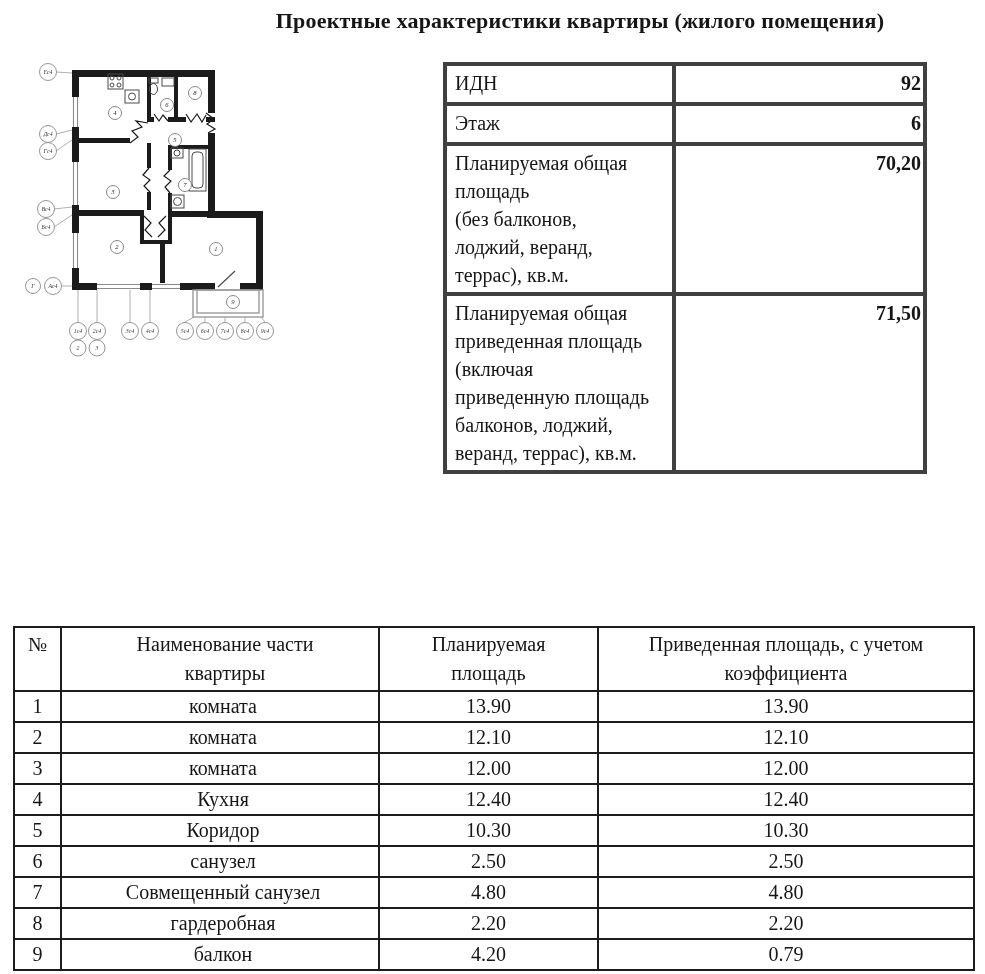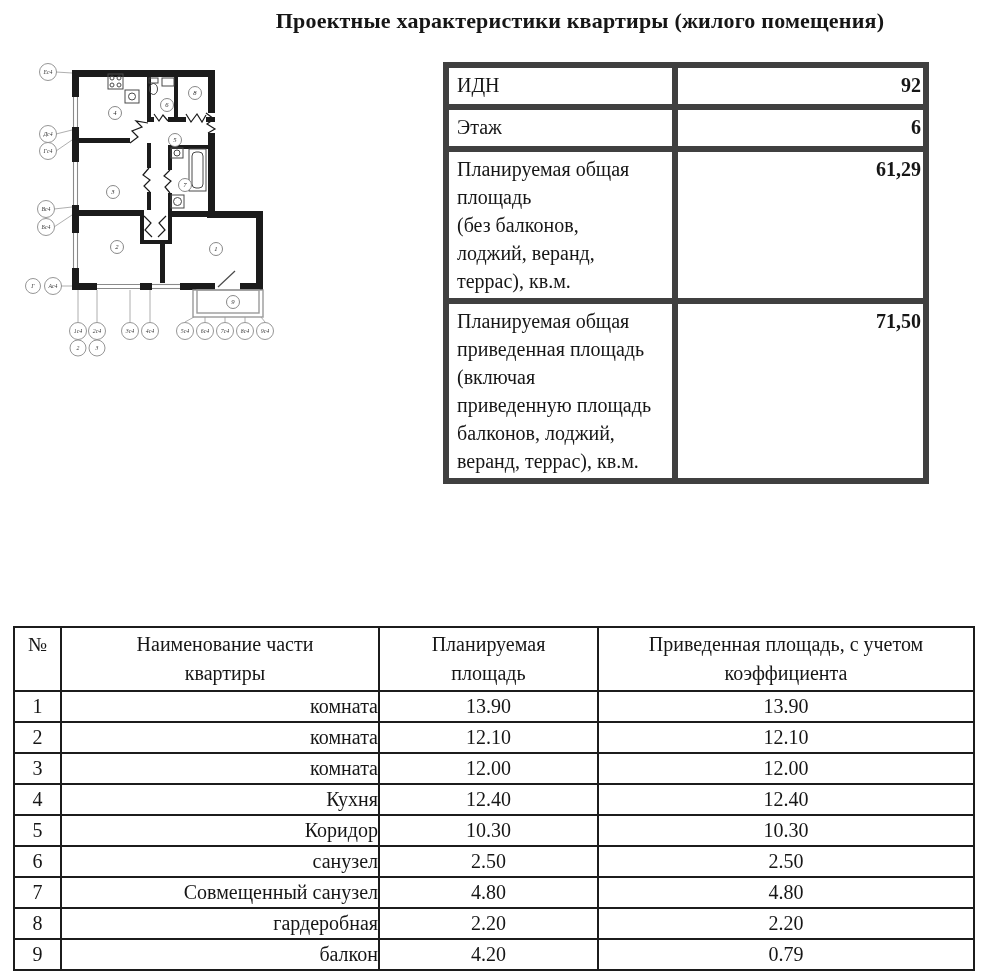--- a/index.html
+++ b/index.html
@@ -15,42 +15,42 @@
   
   .plan { position:absolute; left:22px; top:50px; width:272px; height:314px; }
   .axis-text { font-family:"Liberation Serif",serif; font-style:italic; font-size:5.8px; fill:#3a3a3a; text-anchor:middle; }
   .room-text { font-family:"Liberation Serif",serif; font-style:italic; font-size:6.6px; fill:#2a2a2a; text-anchor:middle; }
   
   .info-table {
     position:absolute; left:443px; top:62px; width:480px;
     border-collapse:collapse; table-layout:fixed;
   }
   .info-table td {
-    border:6px solid #404040; font-size:20px; line-height:28px;
+    border:4px solid #404040; font-size:20px; line-height:28px;
     vertical-align:top; padding:3px 2px 3px 8px;
   }
   .info-table td.lbl { white-space:pre-line; }
   .info-table td.val { text-align:right; font-weight:bold; white-space:pre-line; padding-left:2px; padding-right:2px; }
   .info-table tr.r-s td { height:30px; }
   .info-table tr.r-b1 td { height:140px; }
   .info-table tr.r-b2 td { height:164px; }
   .info-table tr.r-b3 td { height:54px; }
   
   .rooms-table {
     position:absolute; left:13px; top:626px; width:960px;
     border-collapse:collapse; table-layout:fixed;
   }
   .rooms-table th, .rooms-table td { border:2px solid #1c1c1c; font-size:20px; font-weight:normal; }
   .rooms-table thead th {
     height:54px; vertical-align:top; line-height:29px; white-space:pre-line;
     text-align:center; padding:2px 0;
   }
   .rooms-table thead th.name { text-align:center; padding-left:10px; }
   .rooms-table tbody td { height:25px; line-height:25px; text-align:center; padding:2px 0; }
-  .rooms-table tbody td.name { text-align:right; padding-left:6px; }
+  .rooms-table tbody td.name { text-align:center; padding-left:6px; }
 </style>
 </head>
 <body>
 
 <div class="title">Проектные характеристики квартиры (жилого помещения)</div>
 
 <svg class="plan" viewBox="0 0 272 314" xmlns="http://www.w3.org/2000/svg">
 
   <g fill="#1b1b1b">
     <rect x="50" y="20" width="143" height="7"></rect>
@@ -252,21 +252,21 @@
     <tr class="r-s">
       <td class="lbl">Этаж</td>
       <td class="val">6</td>
     </tr>
     <tr class="r-b1">
       <td class="lbl">Планируемая общая
 площадь
 (без балконов,
 лоджий, веранд,
 террас), кв.м.</td>
-      <td class="val">61,29</td>
+      <td class="val">70,20</td>
     </tr>
     <tr class="r-b2">
       <td class="lbl">Планируемая общая
 приведенная площадь
 (включая
 приведенную площадь
 балконов, лоджий,
 веранд, террас), кв.м.</td>
       <td class="val">71,50</td>
     </tr>

